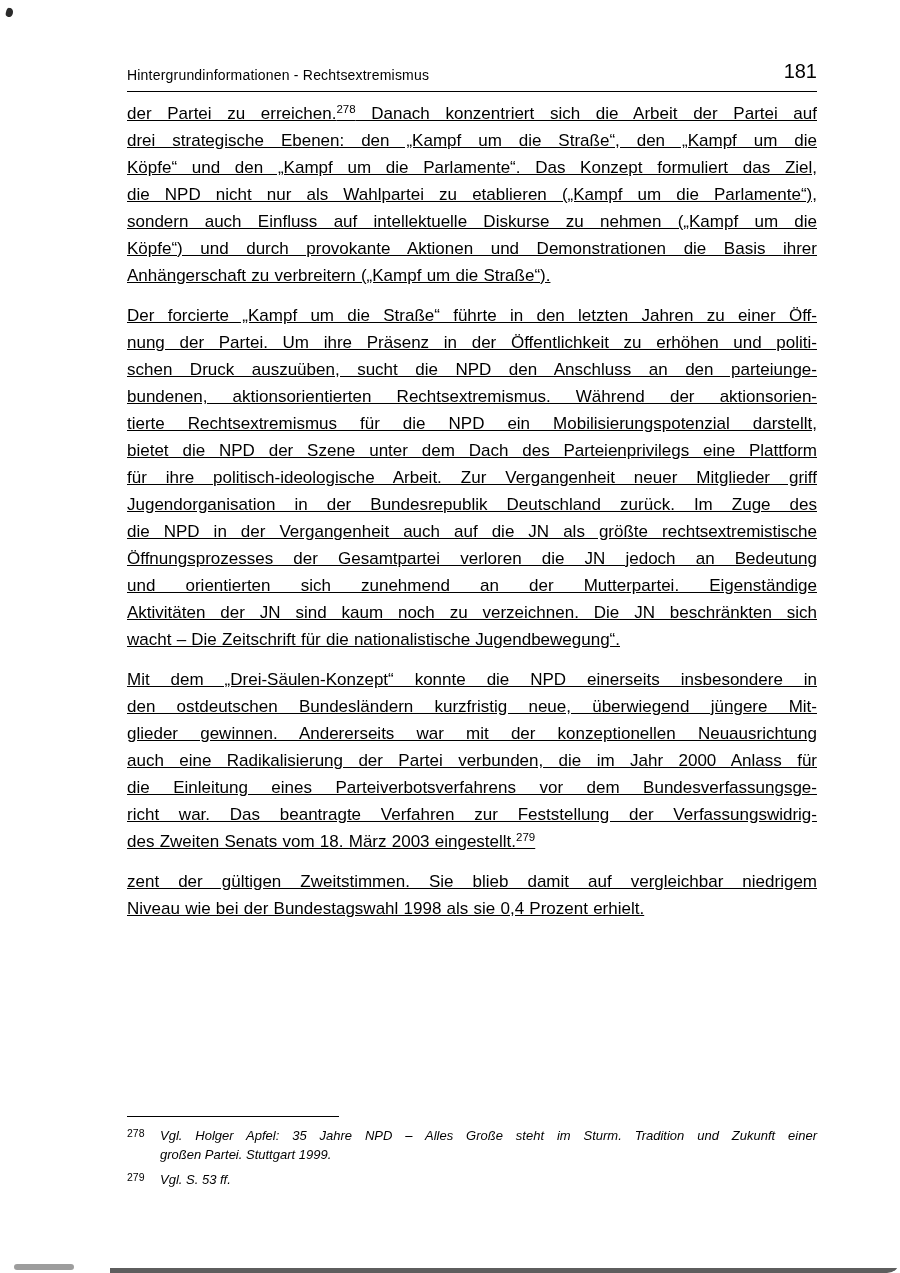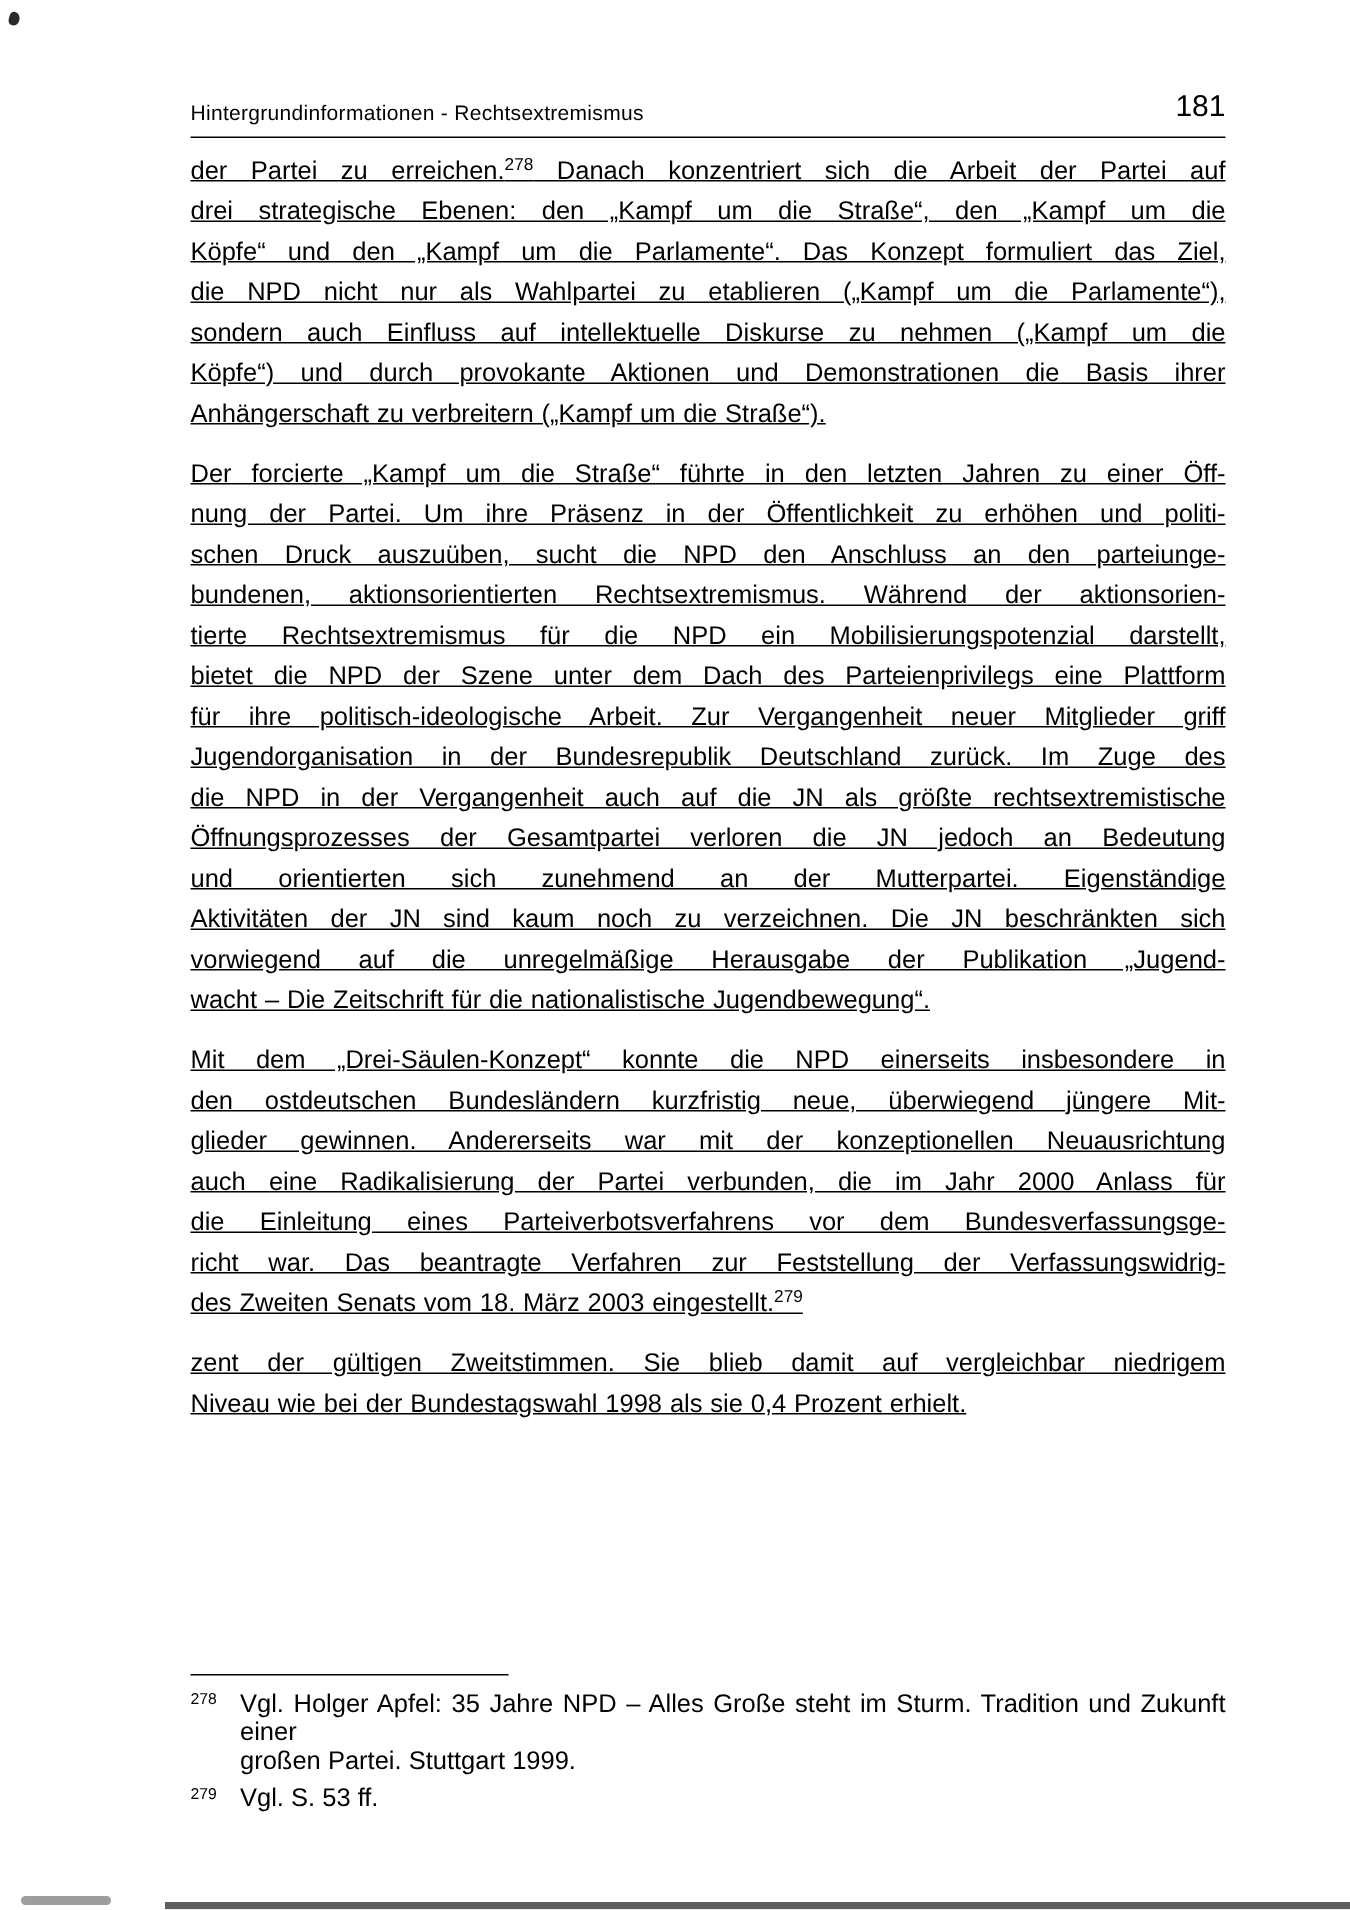--- a/index.html
+++ b/index.html
@@ -9,20 +9,21 @@
     background: #ffffff;
   }
   .page {
     position: relative;
     width: 900px;
     height: 1273px;
     background: #ffffff;
     overflow: hidden;
     font-family: "Liberation Sans", sans-serif;
     color: #000000;
+    border-radius: 13px;
   }
 
   
   .header {
     position: absolute;
     left: 127px;
     width: 690px;
     top: 60px;
     display: flex;
     justify-content: space-between;
@@ -85,24 +86,25 @@
     padding-left: 33px;
     margin-bottom: 6px;
   }
   .fn-marker {
     position: absolute;
     left: 0;
     top: 1px;
     font-size: 10.5px;
   }
   .fn-line {
-    font-size: 17px;
+    font-size: 13px;
     line-height: 19px;
     text-align: justify;
     text-align-last: justify;
+    font-style: italic;
   }
   .fn-line.last {
     text-align-last: left;
   }
 
   
   .speck-top-left {
     position: absolute;
     left: 6px;
     top: 8px;
@@ -158,21 +160,20 @@
         <div class="line">schen Druck auszuüben, sucht die NPD den Anschluss an den parteiunge-</div>
         <div class="line">bundenen, aktionsorientierten Rechtsextremismus. Während der aktionsorien-</div>
         <div class="line">tierte Rechtsextremismus für die NPD ein Mobilisierungspotenzial darstellt,</div>
         <div class="line">bietet die NPD der Szene unter dem Dach des Parteienprivilegs eine Plattform</div>
         <div class="line">für ihre politisch-ideologische Arbeit. Zur Vergangenheit neuer Mitglieder griff</div>
         <div class="line">Jugendorganisation in der Bundesrepublik Deutschland zurück. Im Zuge des</div>
         <div class="line">die NPD in der Vergangenheit auch auf die JN als größte rechtsextremistische</div>
         <div class="line">Öffnungsprozesses der Gesamtpartei verloren die JN jedoch an Bedeutung</div>
         <div class="line">und orientierten sich zunehmend an der Mutterpartei. Eigenständige</div>
         <div class="line">Aktivitäten der JN sind kaum noch zu verzeichnen. Die JN beschränkten sich</div>
-        <div class="line">vorwiegend auf die unregelmäßige Herausgabe der Publikation „Jugend-</div>
         <div class="line last">wacht – Die Zeitschrift für die nationalistische Jugendbewegung“.</div>
       </div>
       <div class="paragraph">
         <div class="line">Mit dem „Drei-Säulen-Konzept“ konnte die NPD einerseits insbesondere in</div>
         <div class="line">den ostdeutschen Bundesländern kurzfristig neue, überwiegend jüngere Mit-</div>
         <div class="line">glieder gewinnen. Andererseits war mit der konzeptionellen Neuausrichtung</div>
         <div class="line">auch eine Radikalisierung der Partei verbunden, die im Jahr 2000 Anlass für</div>
         <div class="line">die Einleitung eines Parteiverbotsverfahrens vor dem Bundesverfassungsge-</div>
         <div class="line">richt war. Das beantragte Verfahren zur Feststellung der Verfassungswidrig-</div>
         <div class="line last">des Zweiten Senats vom 18. März 2003 eingestellt.<sup>279</sup></div>

